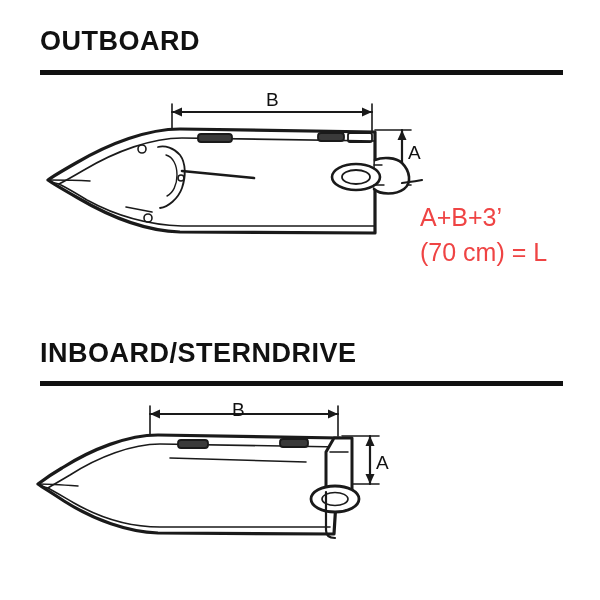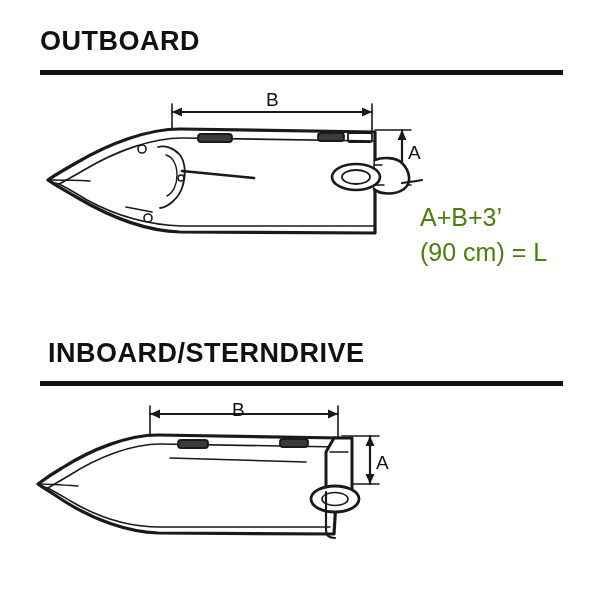--- a/index.html
+++ b/index.html
@@ -32,21 +32,21 @@
   }
   .rule {
     position: absolute;
     background: #111111;
     height: 5px;
   }
 
   .formula {
     position: absolute;
     font-size: 25px;
-    color: #4d7c0f;
+    color: #ef4444;
     line-height: 1.28;
     white-space: pre;
   }
 
   .dim-label {
     position: absolute;
     font-size: 19px;
     color: #111111;
   }
 
@@ -124,23 +124,23 @@
         <path d="M344,100 L354,100" stroke-width="1.4"></path>
         <path d="M372,98 C380,97 388,96 392,95" stroke-width="2.2"></path>
       </g>
     </svg>
   </div>
 
   <div class="dim-label" style="left:266px; top:89px;">B</div>
   <div class="dim-label" style="left:408px; top:142px;">A</div>
 
   <div class="formula" style="left:420px; top:201px;">A+B+3’</div>
-  <div class="formula" style="left:420px; top:236px;">(90 cm) = L</div>
+  <div class="formula" style="left:420px; top:236px;">(70 cm) = L</div>
 
-  <div class="section-title" style="left:40px; top:338px;margin-left:8px;">INBOARD/STERNDRIVE</div>
+  <div class="section-title" style="left:40px; top:338px;">INBOARD/STERNDRIVE</div>
   <div class="rule" style="left:40px; top:381px; width:523px;"></div>
 
   <div class="boat-wrap" style="left:30px; top:392px;">
     <svg width="400" height="175" viewBox="0 0 400 175">
       <g fill="none" stroke="#1a1a1a" stroke-linecap="round" stroke-linejoin="round">
 
         <g stroke-width="2.2">
           <line x1="120" y1="22" x2="308" y2="22"></line>
           <path d="M120,22 L130,17.5 L130,26.5 Z" fill="#1a1a1a" stroke="none"></path>
           <path d="M308,22 L298,17.5 L298,26.5 Z" fill="#1a1a1a" stroke="none"></path>

